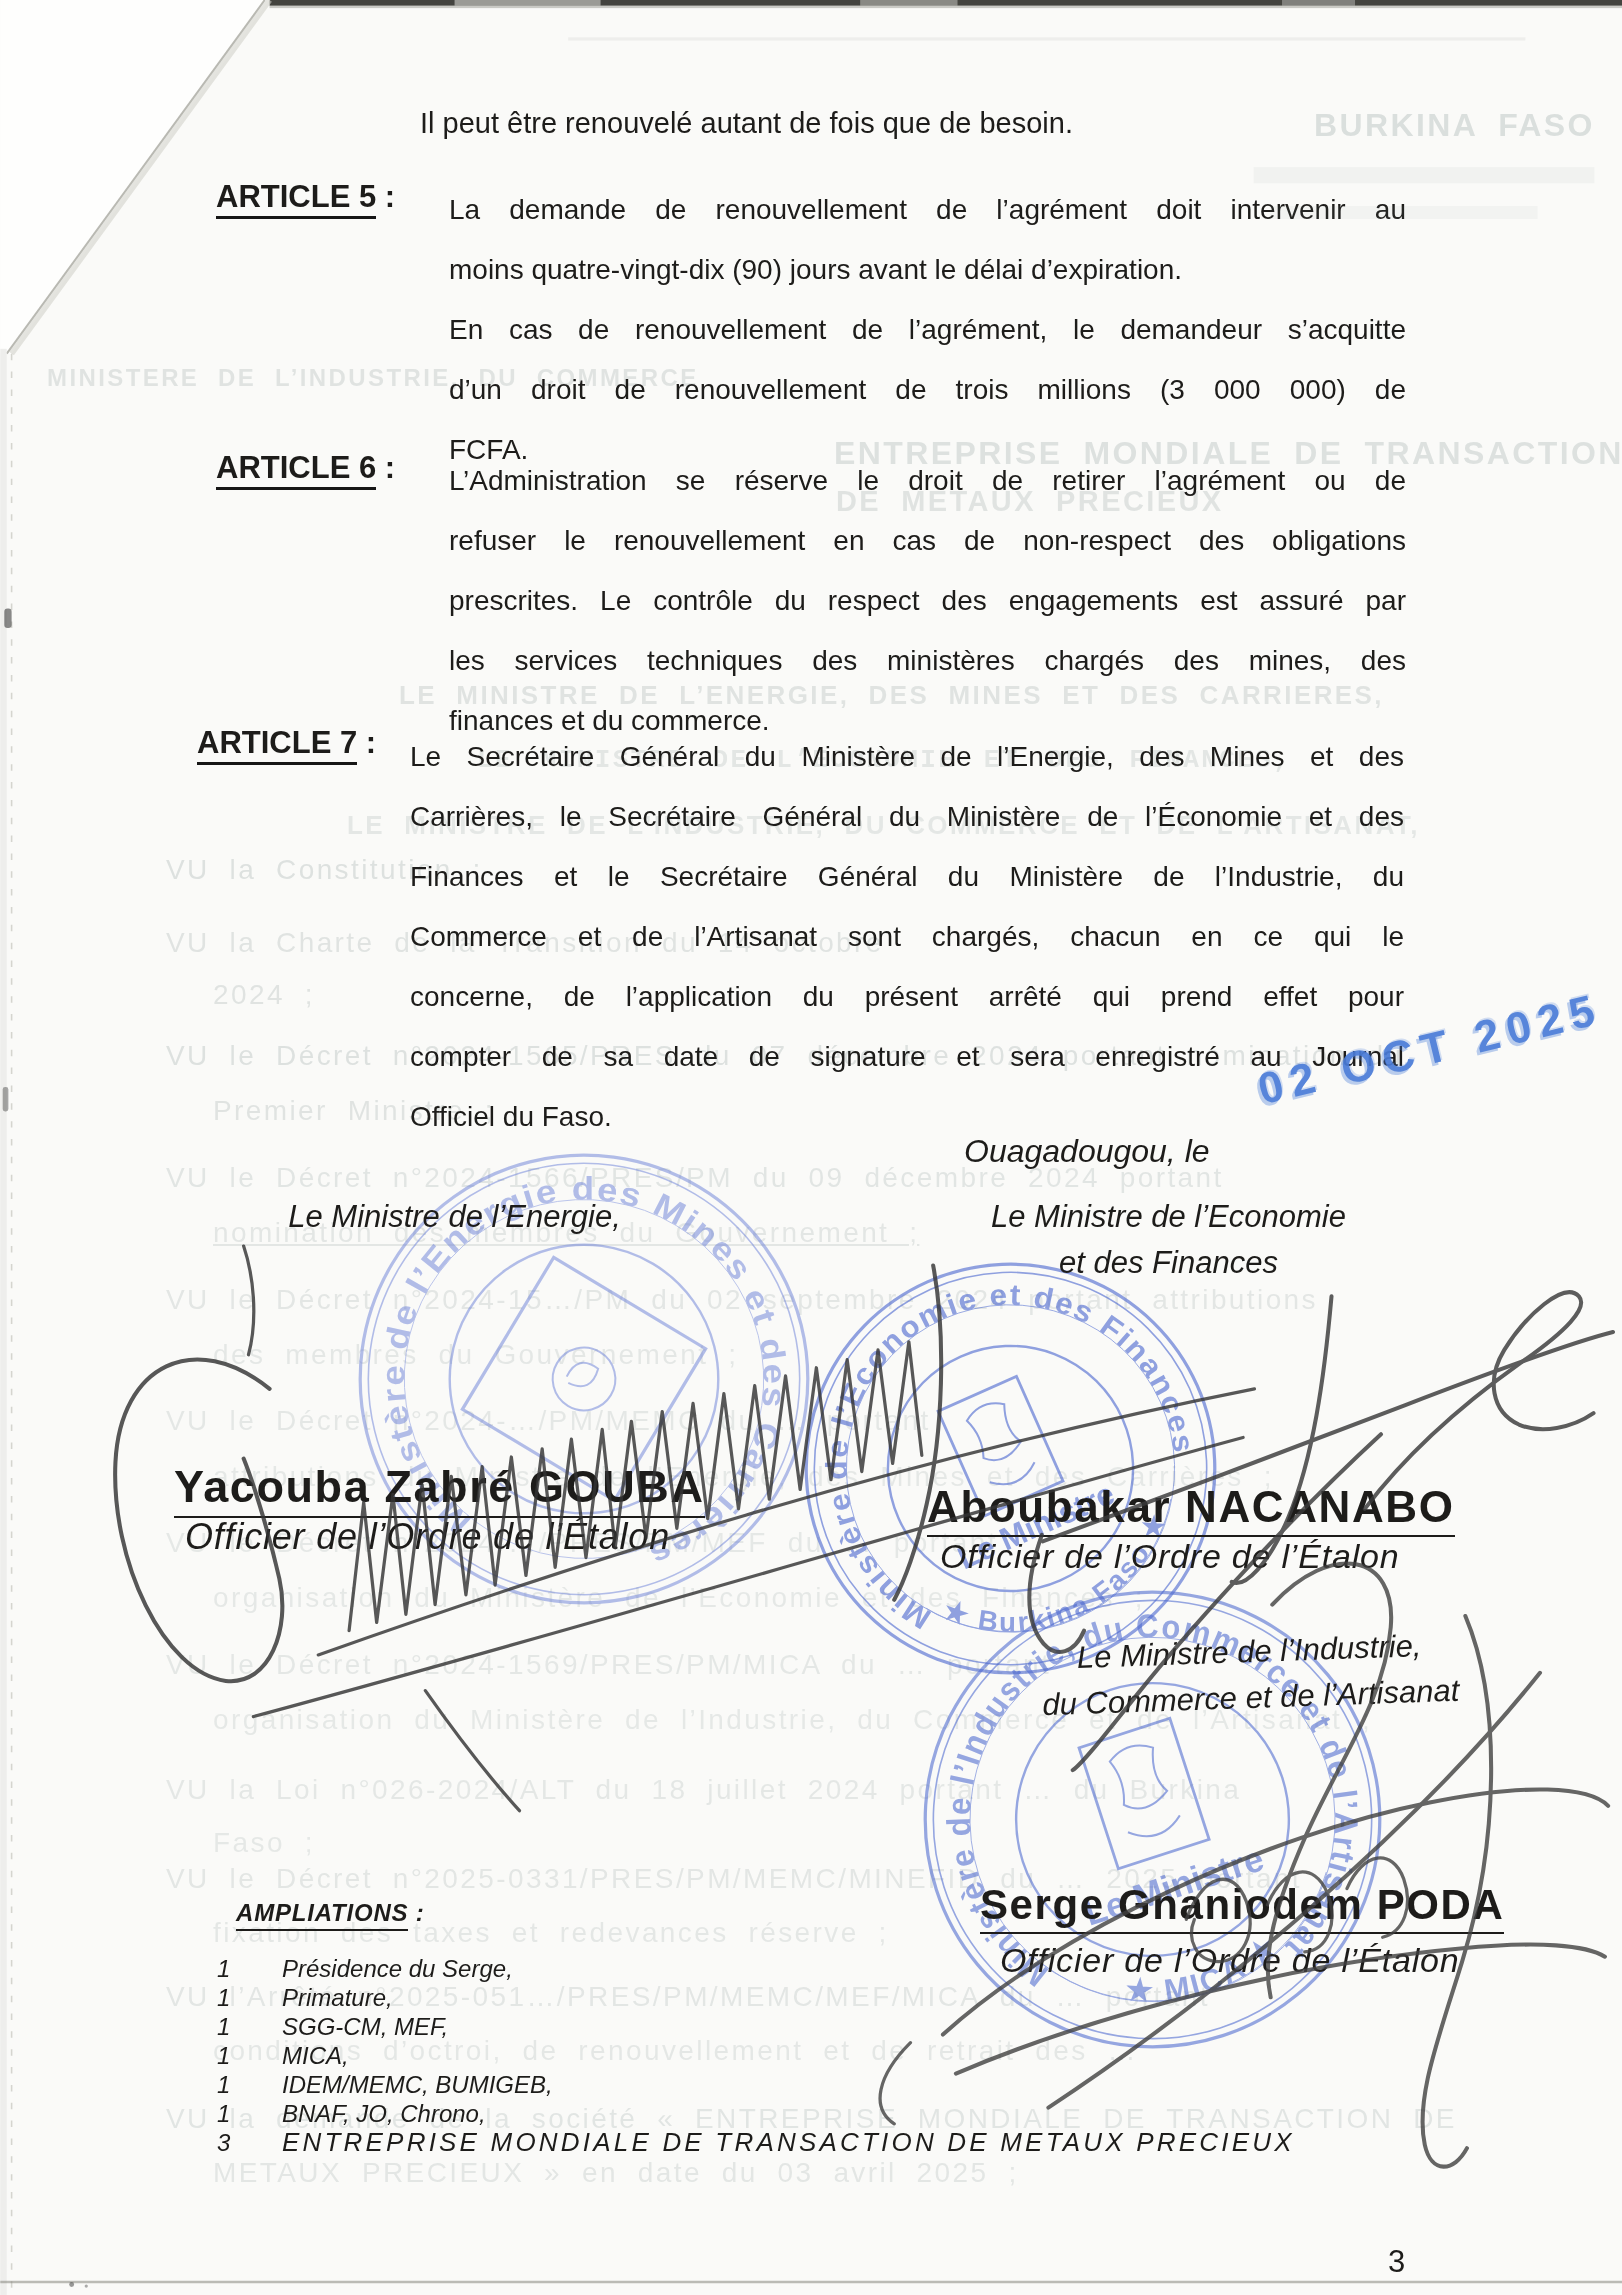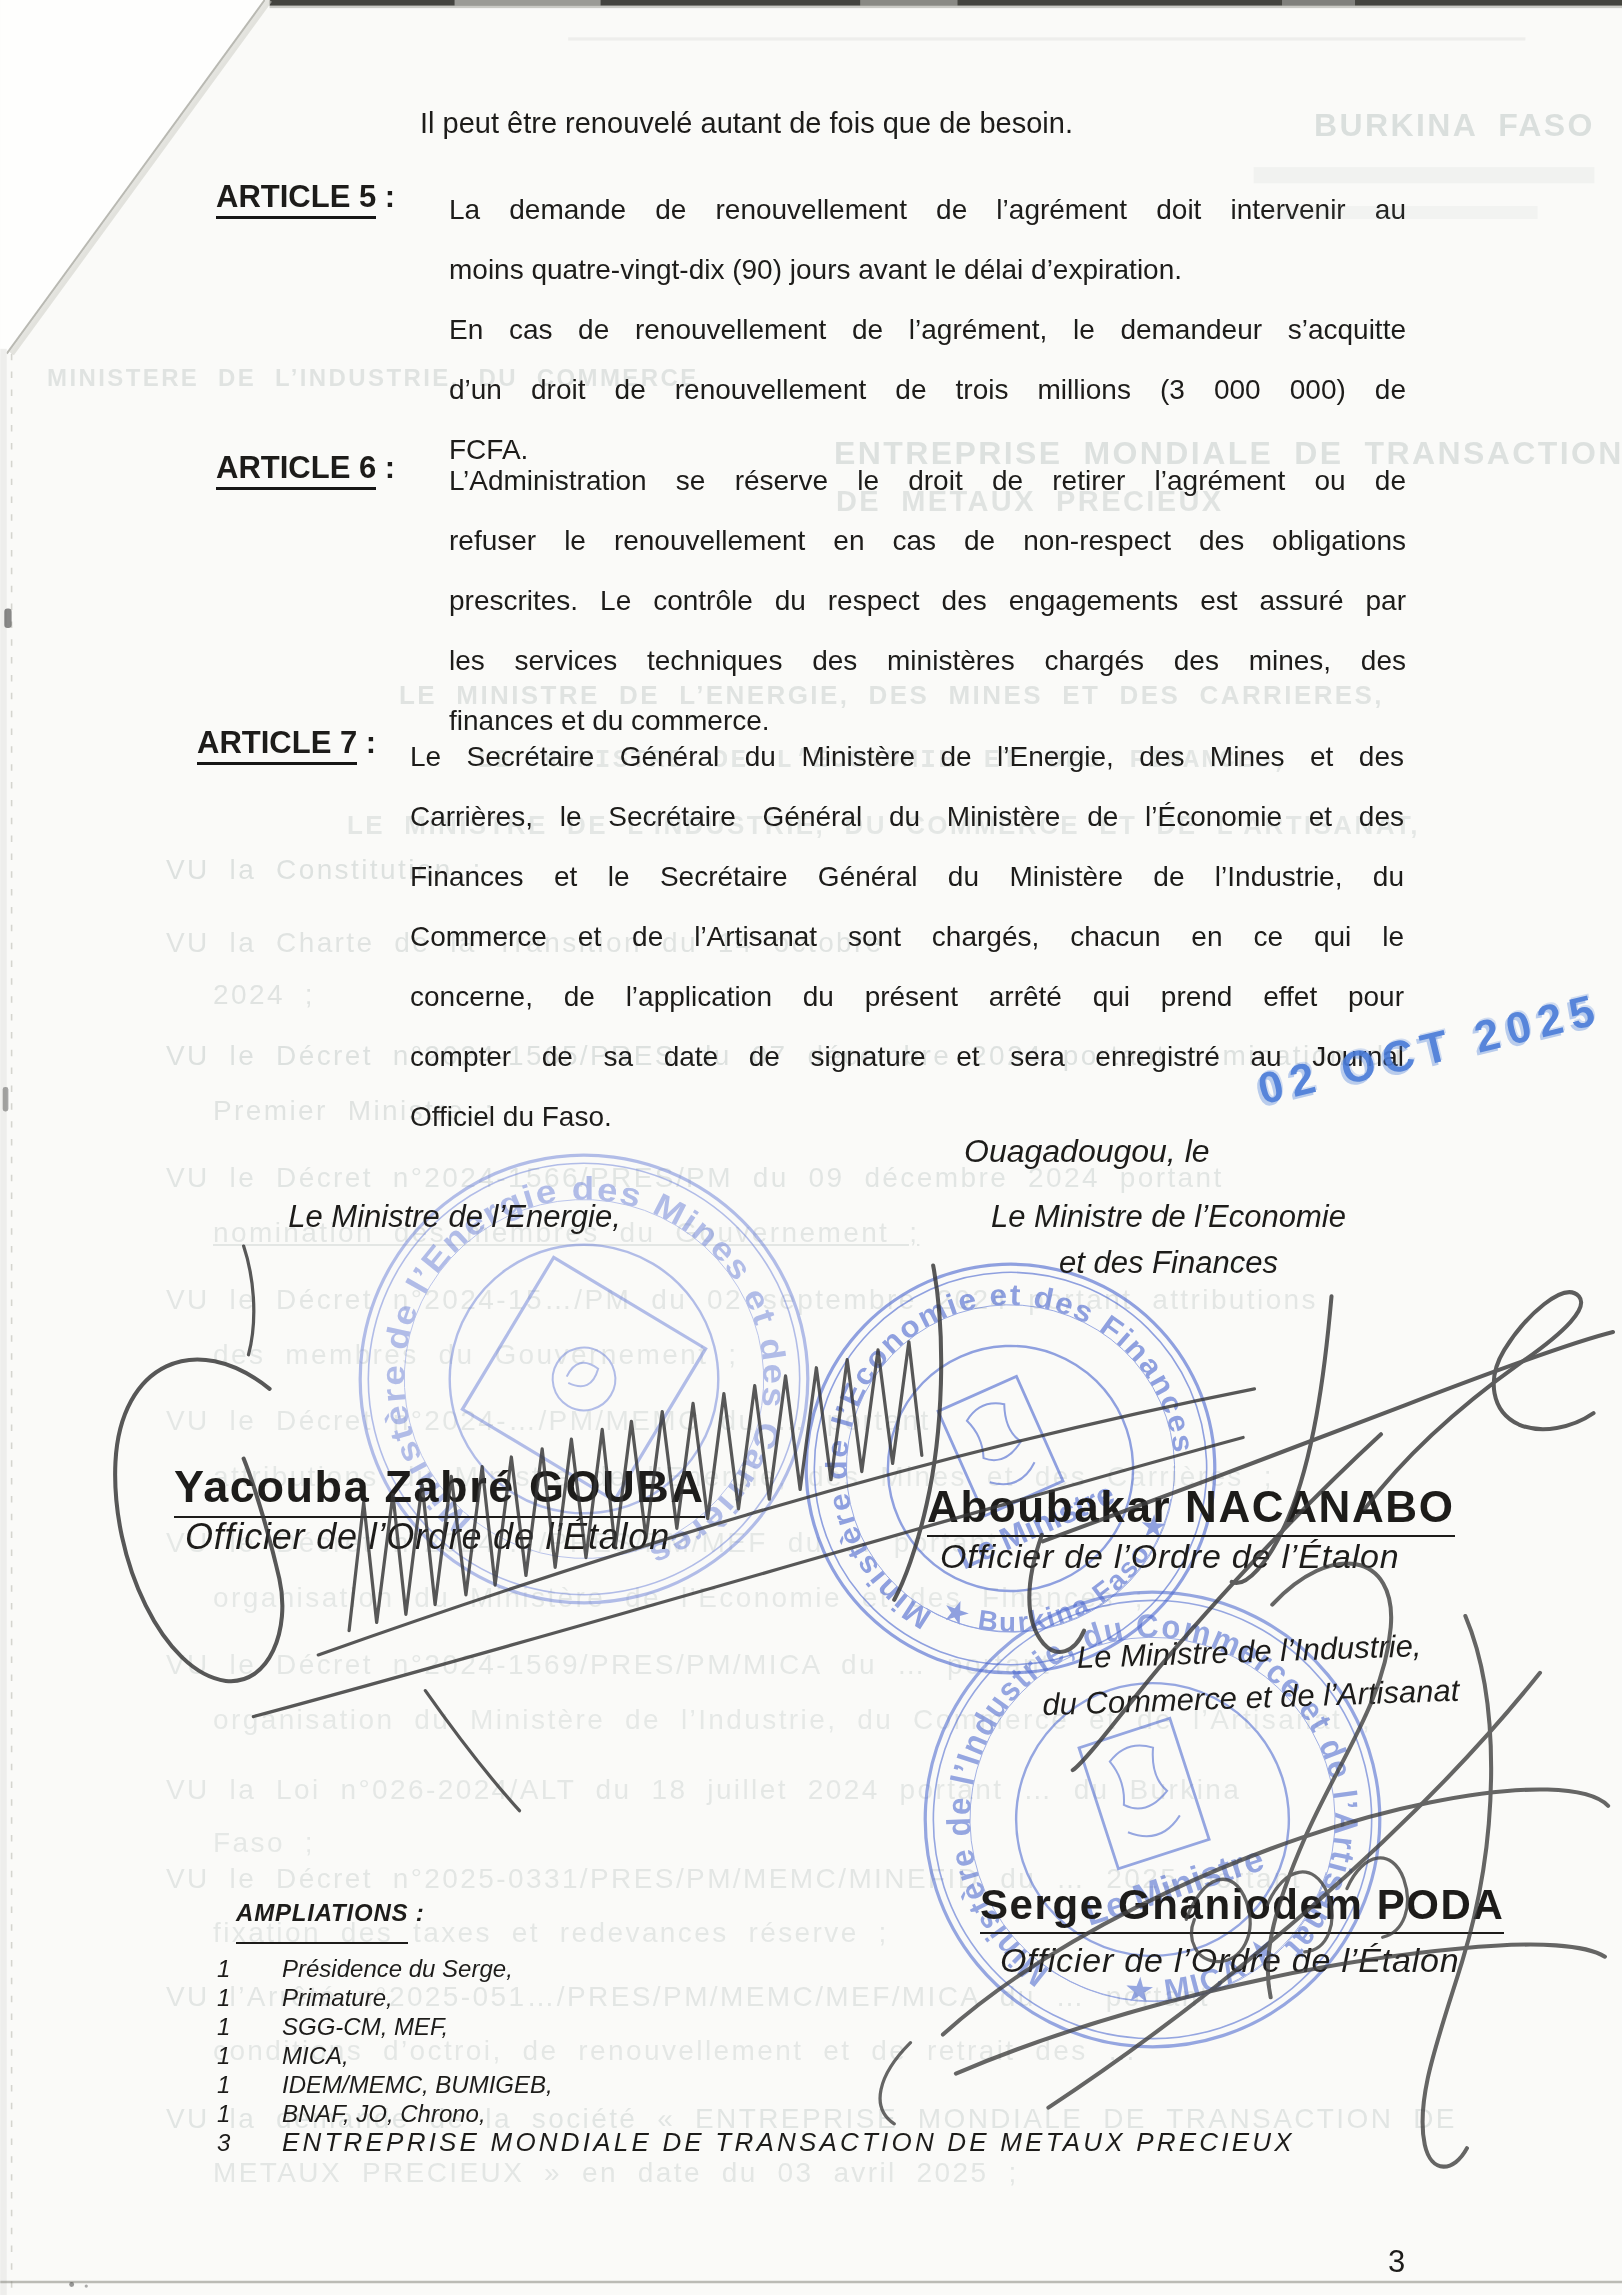--- a/index.html
+++ b/index.html
@@ -21,21 +21,21 @@
   .sig-name .uline{border-bottom:2.4px solid #1d1c1a;padding-bottom:4px;}
   .sig-honor{position:absolute;font-style:italic;white-space:nowrap;letter-spacing:0.8px;}
   .dateline{position:absolute;left:964px;top:1133px;font-style:italic;font-size:32px;white-space:nowrap;}
   .date-stamp{
     position:absolute;left:1259px;top:1065px;font-size:44px;font-weight:700;
     letter-spacing:8px;color:#4a7cd8;transform:rotate(-13.5deg);transform-origin:left center;
     white-space:nowrap;opacity:.92;
     text-shadow:-3.2px 2.4px 0 rgba(74,124,216,.40), 1.6px -1.6px 0 rgba(74,124,216,.25);
   }
   .amp-head{position:absolute;left:236px;top:1899px;font-size:24px;font-weight:700;font-style:italic;white-space:nowrap;letter-spacing:0.8px;}
-  .ul3{border-bottom:2.4px solid #1d1c1a;padding-bottom:16px;}
+  .ul3{border-bottom:2.4px solid #1d1c1a;padding-bottom:3px;}
   .amp-rows{position:absolute;left:217px;top:1954px;font-size:24px;font-style:italic;}
   .amp-row{line-height:29px;height:29px;white-space:nowrap;}
   .amp-n{display:inline-block;width:47px;}
   .amp-l{margin-left:18px;}
   .amp-caps .amp-l{font-size:26px;letter-spacing:3.2px;}
   .pageno{position:absolute;left:1388px;top:2244px;font-size:31px;}
   
   .ghost{
     position:absolute;white-space:nowrap;color:#6e8180;letter-spacing:2.4px;word-spacing:9.7px;
     filter:blur(0.5px);

